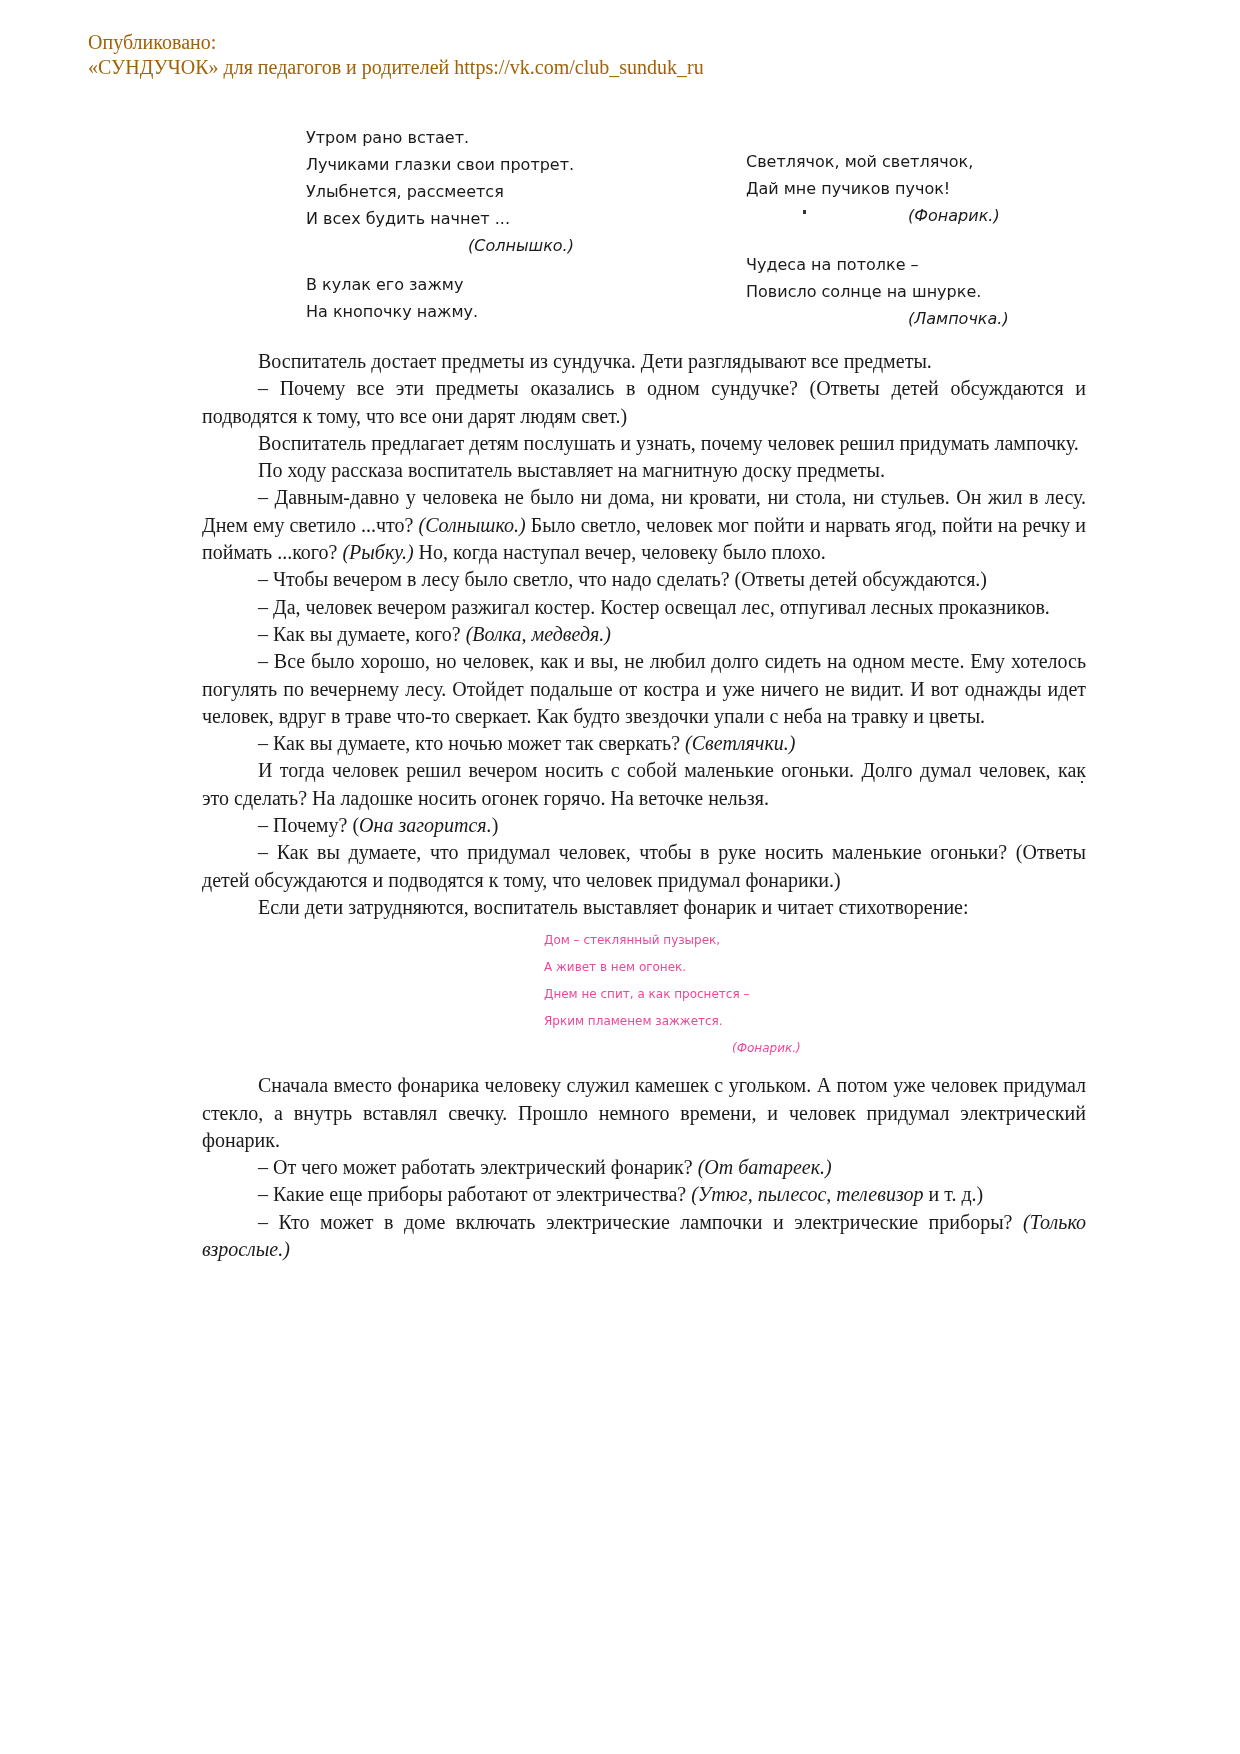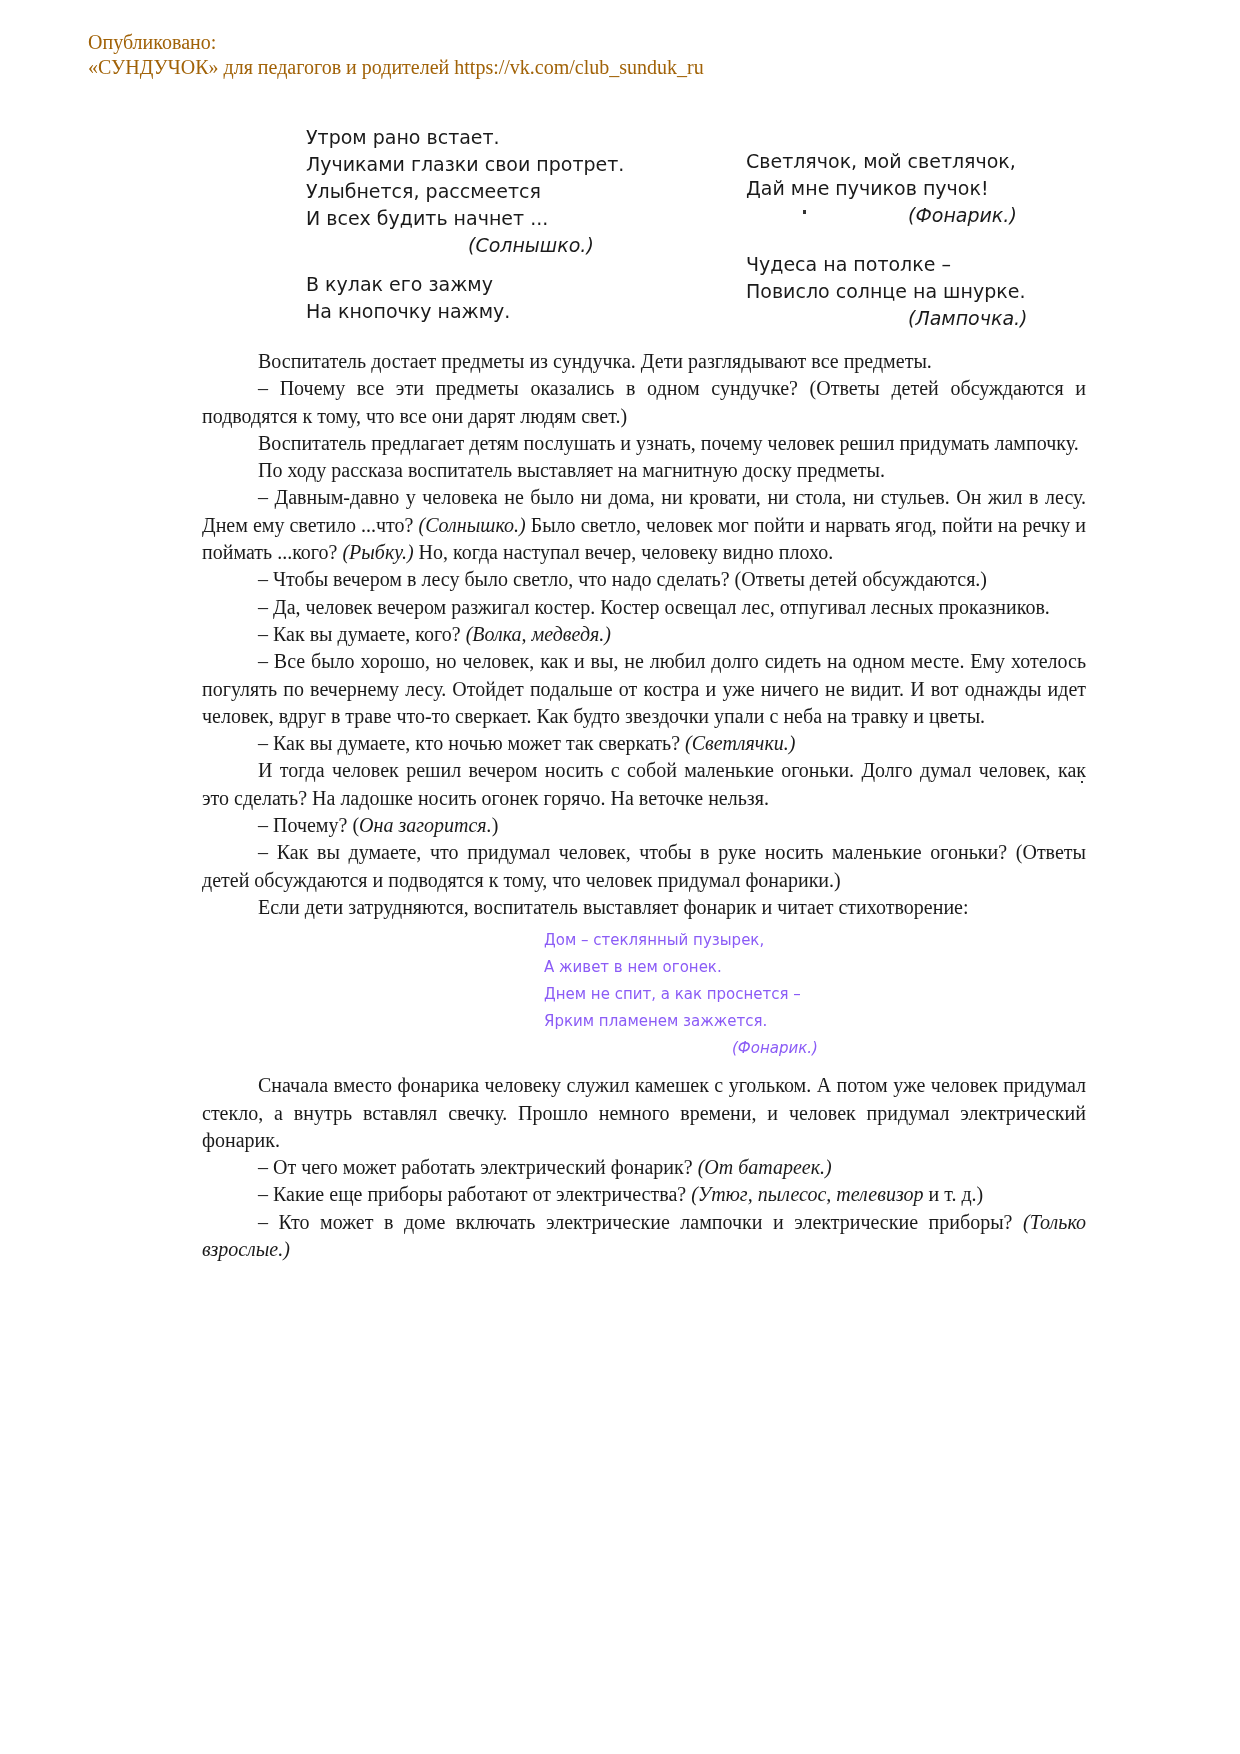--- a/index.html
+++ b/index.html
@@ -1,26 +1,26 @@
 <!DOCTYPE html>
 <html><head>
 <meta charset="utf-8">
 <style>
   html, body { margin: 0; padding: 0; background: #ffffff; }
   body { width: 1240px; height: 1754px; position: relative; overflow: hidden; color: #111; }
   .header { position: absolute; left: 88px; top: 30px; font-family: "Liberation Serif", serif; font-size: 20px; line-height: 25px; color: #a16207; }
-  .poem { position: absolute; font-family: "DejaVu Sans", sans-serif; font-size: 19px; line-height: 27px; color: #1a1a1a; }
+  .poem { position: absolute; font-family: "DejaVu Sans", sans-serif; font-size: 16px; line-height: 27px; color: #1a1a1a; }
   .poem .line { display: block; white-space: nowrap; }
   .poem .answer { display: block; font-style: italic; white-space: nowrap; }
   .poem .gap { display: block; height: 12px; }
   .stray-mark { position: absolute; width: 3px; height: 4px; background: #333; }
   .body-text { position: absolute; left: 202px; top: 348px; width: 884px; font-family: "Liberation Serif", serif; font-size: 20px; line-height: 27.3px; color: #1a1a1a; text-align: justify; }
   .body-text p { margin: 0; text-indent: 56px; }
   .body-text em { font-style: italic; }
-  .mid-poem { position: relative; margin: 6px 0 10px 0; padding-left: 342px; font-family: "DejaVu Sans", sans-serif; font-size: 15px; line-height: 27px; color: #8b5cf6; }
+  .mid-poem { position: relative; margin: 6px 0 10px 0; padding-left: 342px; font-family: "DejaVu Sans", sans-serif; font-size: 12px; line-height: 27px; color: #ec4899; }
   .mid-poem .line { display: block; white-space: nowrap; }
   .mid-poem .answer { display: block; font-style: italic; padding-left: 188px; white-space: nowrap; }
 </style>
 </head>
 <body>
 
 <div class="header">
   <div>Опубликовано:</div>
   <div>«СУНДУЧОК» для педагогов и родителей https://vk.com/club_sunduk_ru</div>
 </div>
@@ -47,21 +47,21 @@
 </div>
 
 <div class="stray-mark" style="left:803px; top:210px;"></div>
 <div class="stray-mark" style="left:1081px; top:781px; width:2px; height:2px;"></div>
 
 <div class="body-text">
   <p>Воспитатель достает предметы из сундучка. Дети разглядывают все предметы.</p>
   <p>– Почему все эти предметы оказались в одном сундучке? (Ответы детей обсуждаются и подводятся к тому, что все они дарят людям свет.)</p>
   <p>Воспитатель предлагает детям послушать и узнать, почему человек решил придумать лампочку.</p>
   <p>По ходу рассказа воспитатель выставляет на магнитную доску предметы.</p>
-  <p><span>– Давным-давно у человека не было ни дома, ни кровати, ни стола, ни стульев. Он жил в лесу. Днем ему светило ...что? </span><em>(Солнышко.)</em><span> Было светло, человек мог пойти и нарвать ягод, пойти на речку и поймать ...кого? </span><em>(Рыбку.)</em><span> Но, когда наступал вечер, человеку видно плохо.</span></p>
+  <p><span>– Давным-давно у человека не было ни дома, ни кровати, ни стола, ни стульев. Он жил в лесу. Днем ему светило ...что? </span><em>(Солнышко.)</em><span> Было светло, человек мог пойти и нарвать ягод, пойти на речку и поймать ...кого? </span><em>(Рыбку.)</em><span> Но, когда наступал вечер, человеку было плохо.</span></p>
   <p>– Чтобы вечером в лесу было светло, что надо сделать? (Ответы детей обсуждаются.)</p>
   <p>– Да, человек вечером разжигал костер. Костер освещал лес, отпугивал лесных проказников.</p>
   <p><span>– Как вы думаете, кого? </span><em>(Волка, медведя.)</em></p>
   <p>– Все было хорошо, но человек, как и вы, не любил долго сидеть на одном месте. Ему хотелось погулять по вечернему лесу. Отойдет подальше от костра и уже ничего не видит. И вот однажды идет человек, вдруг в траве что-то сверкает. Как будто звездочки упали с неба на травку и цветы.</p>
   <p><span>– Как вы думаете, кто ночью может так сверкать? </span><em>(Светлячки.)</em></p>
   <p>И тогда человек решил вечером носить с собой маленькие огоньки. Долго думал человек, как это сделать? На ладошке носить огонек горячо. На веточке нельзя.</p>
   <p><span>– Почему? (</span><em>Она загорится.</em><span>)</span></p>
   <p>– Как вы думаете, что придумал человек, чтобы в руке носить маленькие огоньки? (Ответы детей обсуждаются и подводятся к тому, что человек придумал фонарики.)</p>
   <p>Если дети затрудняются, воспитатель выставляет фонарик и читает стихотворение:</p>
 

